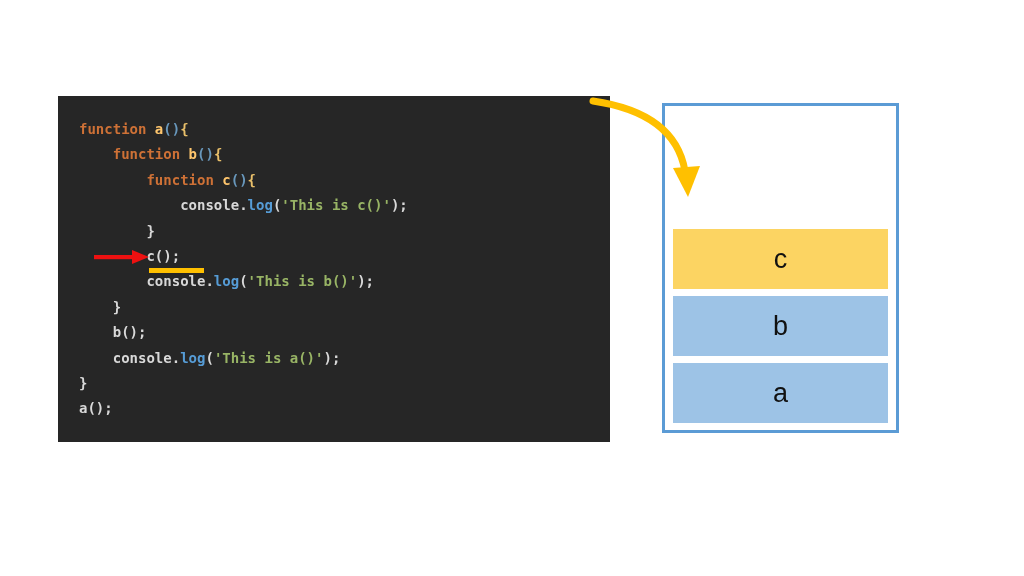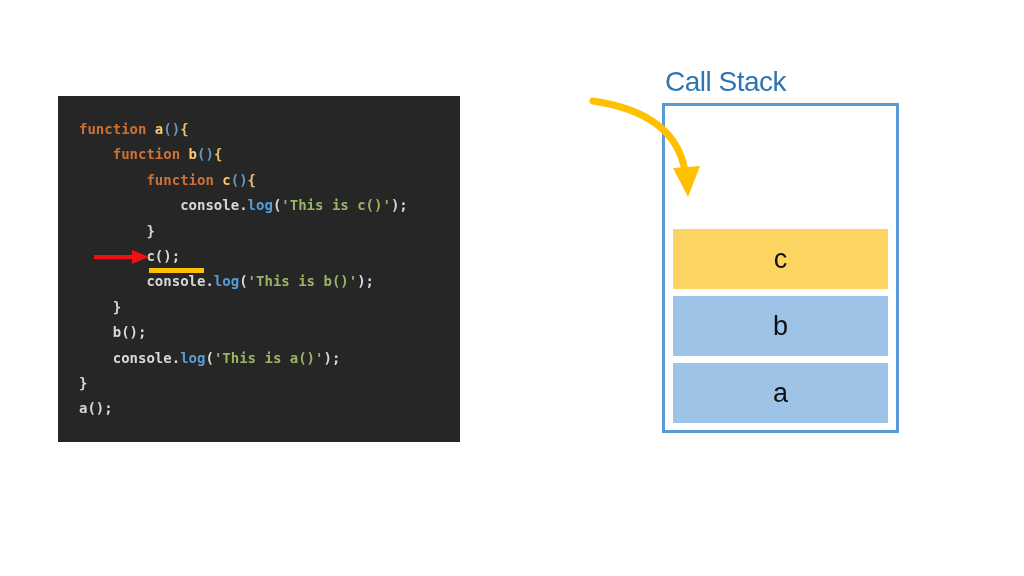--- a/index.html
+++ b/index.html
@@ -10,21 +10,21 @@
     background: #ffffff;
     overflow: hidden;
     font-family: "Liberation Sans", sans-serif;
   }
 
   
   .code-panel {
     position: absolute;
     left: 58px;
     top: 96px;
-    width: 402px;
+    width: 552px;
     height: 346px;
     box-sizing: border-box;
     padding: 21px 0 0 21px;
   }
   .code-block {
     margin: 0;
     font-family: "DejaVu Sans Mono", monospace;
     font-size: 14px;
     font-weight: bold;
     line-height: 25.4px;
@@ -100,21 +100,20 @@
     <pre class="code-block"><div class="code-line"><span style="color: rgb(206, 113, 54);">function </span><span style="color: rgb(255, 198, 109);">a</span><span style="color: rgb(104, 151, 187);">()</span><span style="color: rgb(232, 191, 106);">{</span></div><div class="code-line"><span style="color: rgb(216, 216, 216);">    </span><span style="color: rgb(206, 113, 54);">function </span><span style="color: rgb(255, 198, 109);">b</span><span style="color: rgb(104, 151, 187);">()</span><span style="color: rgb(232, 191, 106);">{</span></div><div class="code-line"><span style="color: rgb(216, 216, 216);">        </span><span style="color: rgb(206, 113, 54);">function </span><span style="color: rgb(255, 198, 109);">c</span><span style="color: rgb(104, 151, 187);">()</span><span style="color: rgb(232, 191, 106);">{</span></div><div class="code-line"><span style="color: rgb(216, 216, 216);">            console.</span><span style="color: rgb(86, 156, 214);">log</span><span style="color: rgb(216, 216, 216);">(</span><span style="color: rgb(152, 180, 101);">'This is c()'</span><span style="color: rgb(216, 216, 216);">);</span></div><div class="code-line"><span style="color: rgb(216, 216, 216);">        }</span></div><div class="code-line"><span style="color: rgb(216, 216, 216);">        c();</span></div><div class="code-line"><span style="color: rgb(216, 216, 216);">        console.</span><span style="color: rgb(86, 156, 214);">log</span><span style="color: rgb(216, 216, 216);">(</span><span style="color: rgb(152, 180, 101);">'This is b()'</span><span style="color: rgb(216, 216, 216);">);</span></div><div class="code-line"><span style="color: rgb(216, 216, 216);">    }</span></div><div class="code-line"><span style="color: rgb(216, 216, 216);">    b();</span></div><div class="code-line"><span style="color: rgb(216, 216, 216);">    console.</span><span style="color: rgb(86, 156, 214);">log</span><span style="color: rgb(216, 216, 216);">(</span><span style="color: rgb(152, 180, 101);">'This is a()'</span><span style="color: rgb(216, 216, 216);">);</span></div><div class="code-line"><span style="color: rgb(216, 216, 216);">}</span></div><div class="code-line"><span style="color: rgb(216, 216, 216);">a();</span></div></pre>
   </div>
 
   <svg class="red-arrow" viewBox="0 0 56 14" xmlns="http://www.w3.org/2000/svg" style="color: rgb(238, 17, 17);">
     <rect x="0" y="5" width="40" height="4.2" fill="currentColor"></rect>
     <polygon points="38,0 38,14 55,7" fill="currentColor"></polygon>
   </svg>
 
   <div class="underline" style="background: rgb(255, 192, 0);"></div>
 
-  <div class="callstack-title" style="color: rgb(46, 117, 182);">Call Stack</div>
 
   <div class="callstack-box" style="border-color: rgb(91, 155, 213);">
     <div class="frames">
         <div class="frame" style="background: rgb(252, 212, 98); color: rgb(17, 17, 17);">c</div>
         <div class="frame" style="background: rgb(157, 195, 230); color: rgb(17, 17, 17);">b</div>
         <div class="frame" style="background: rgb(157, 195, 230); color: rgb(17, 17, 17);">a</div>
       </div>
   </div>
 
   <svg class="push-arrow" viewBox="0 0 135 125" xmlns="http://www.w3.org/2000/svg" style="color: rgb(255, 192, 0);">

